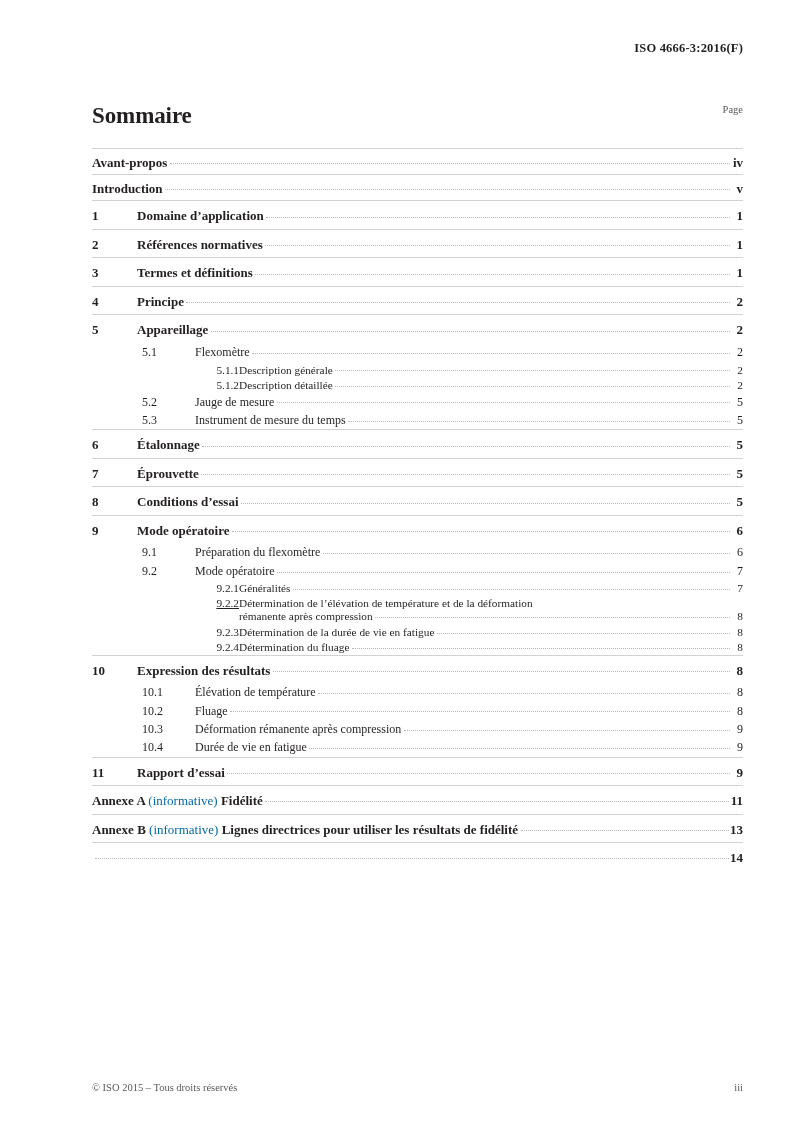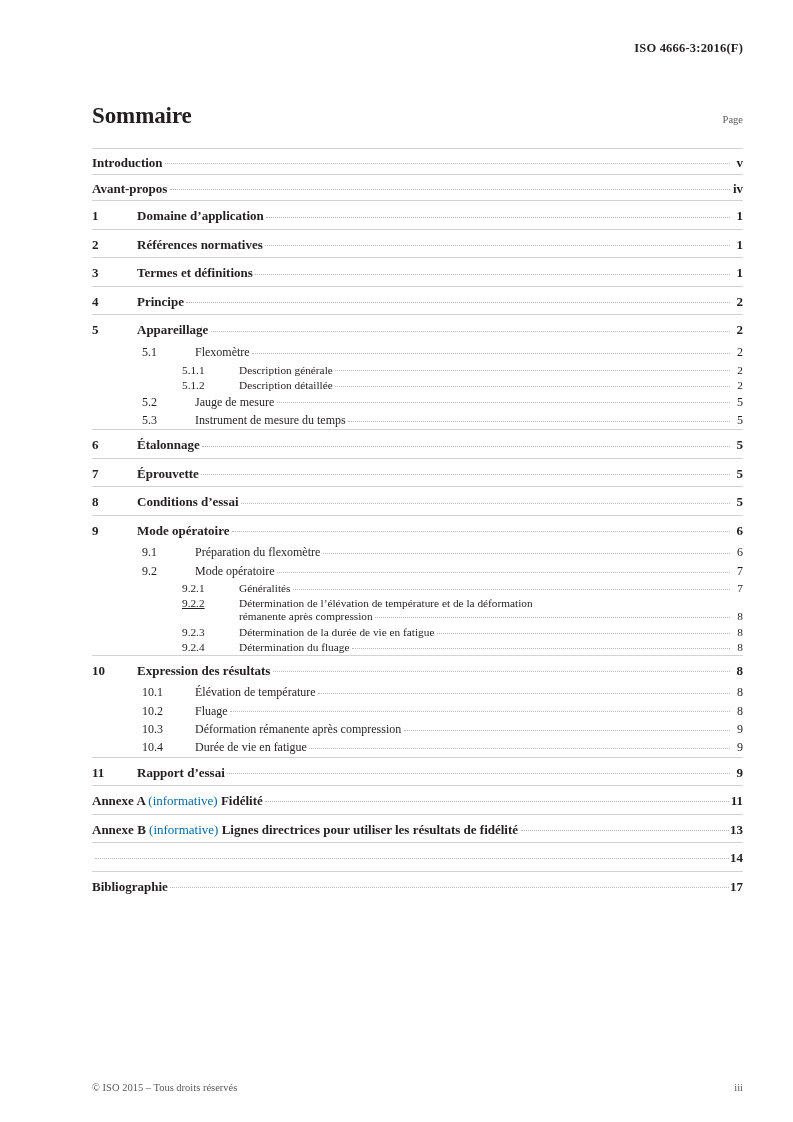--- a/index.html
+++ b/index.html
@@ -37,21 +37,21 @@
   
   .content {
     position: absolute;
     left: 92px;
     top: 104px;
     width: 651px;
   }
 
   .toc-title-row {
     display: flex;
-    align-items: flex-end;
+    align-items: flex-start;
     justify-content: space-between;
     margin-bottom: 20px;
   }
   .toc-title {
     font-family: "Liberation Serif", serif;
     font-weight: bold;
     font-size: 23px;
     line-height: 1.05;
     letter-spacing: -0.1px;
     color: #231f20;
@@ -102,21 +102,21 @@
     padding: 1.2px 0 1.2px 0;
   }
   .lvl-2 .num { width: 53px; flex: 0 0 53px; margin-left: 50px; }
 
   
   .lvl-3 {
     font-weight: normal;
     font-size: 11.3px;
     padding: 1.2px 0 1.2px 0;
   }
-  .lvl-3 .num { width: 57px; flex: 0 0 57px; margin-left: 90px; }
+  .lvl-3 .num { width: 57px; flex: 0 0 57px; margin-left: 90px; text-align: right; }
 
   
   .lvl-annex {
     font-weight: bold;
     font-size: 13px;
     padding: 6px 0 4.5px 0;
   }
   .lvl-annex .label { padding-left: 0; }
 
   .num {
@@ -212,28 +212,28 @@
 
   <div class="content">
 
     <div class="toc-title-row">
       <div class="toc-title">Sommaire</div>
       <div class="page-label">Page</div>
     </div>
 
     <div class="toc" id="toc-list">
         <div class="toc-row lvl-front rule">
+          <span class="label">Avant-propos</span>
+          <span class="leader"></span>
+          <span class="pg">iv</span>
+        </div>
+        <div class="toc-row lvl-front rule">
           <span class="label">Introduction</span>
           <span class="leader"></span>
           <span class="pg">v</span>
-        </div>
-        <div class="toc-row lvl-front rule">
-          <span class="label">Avant-propos</span>
-          <span class="leader"></span>
-          <span class="pg">iv</span>
         </div>
         <div class="toc-row lvl-1 rule">
           <span class="num">1</span>
           <span class="label">Domaine d’application</span>
           <span class="leader"></span>
           <span class="pg">1</span>
         </div>
         <div class="toc-row lvl-1 rule">
           <span class="num">2</span>
           <span class="label">Références normatives</span>
@@ -397,25 +397,20 @@
         </div>
         <div class="toc-row lvl-annex rule">
           <span class="label"><span>Annexe B </span><span class="kind">(informative)</span><span> Lignes directrices pour utiliser les résultats de fidélité</span></span>
           <span class="leader"></span>
           <span class="pg">13</span>
         </div>
         <div class="toc-row lvl-annex rule">
           <span class="leader"></span>
           <span class="pg">14</span>
         </div>
-        <div class="toc-row lvl-annex rule">
-          <span class="label"><span>Bibliographie</span></span>
-          <span class="leader"></span>
-          <span class="pg">17</span>
-        </div>
       </div>
 
   </div>
 
   <div class="footer">
     <div>© ISO 2015 – Tous droits réservés</div>
     <div class="folio">iii</div>
   </div>
 
 </div>

